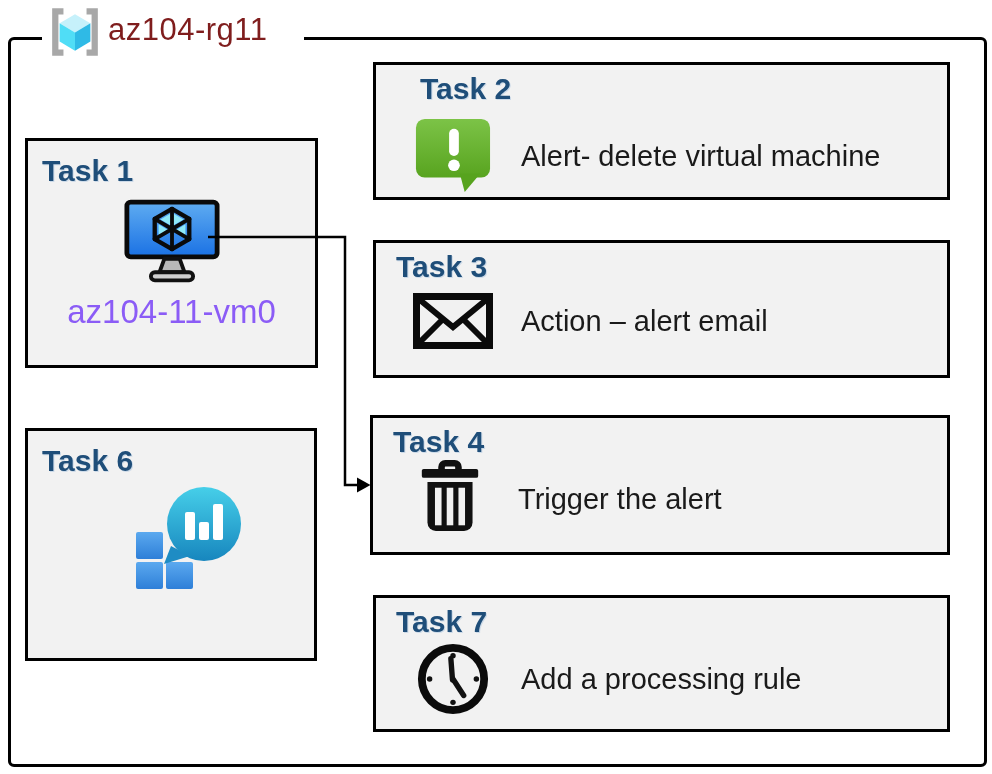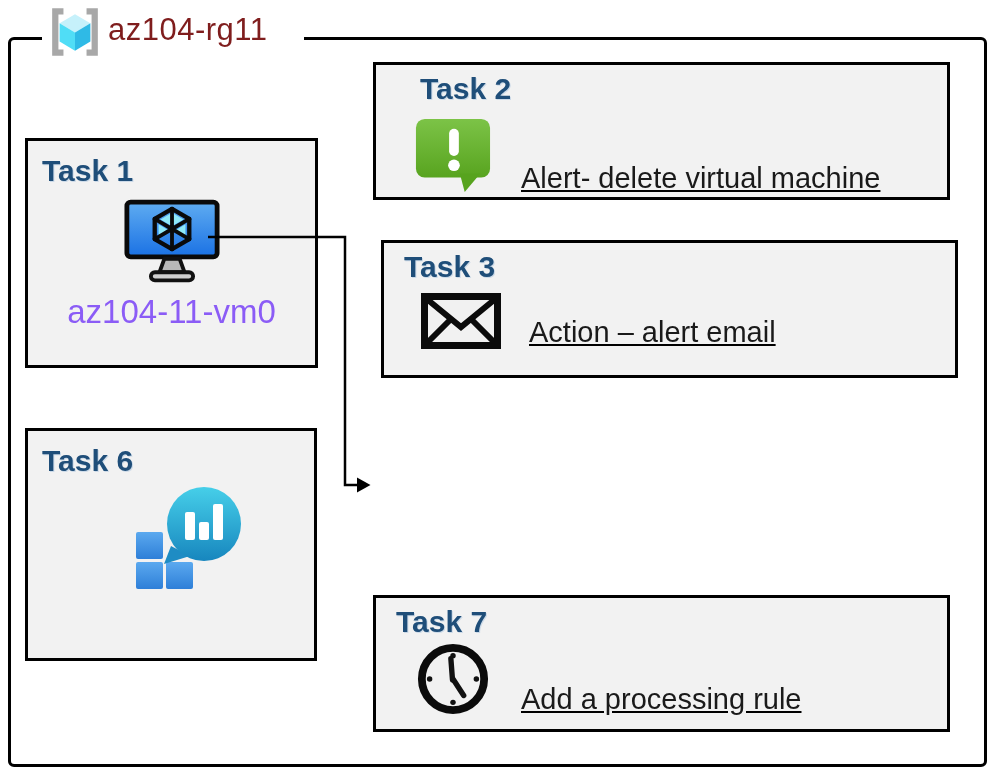--- a/index.html
+++ b/index.html
@@ -54,24 +54,23 @@
     color: #1f4e79;
     text-shadow: 1px 1px 0 rgba(173, 199, 224, 0.55);
     white-space: nowrap;
   }
   .right-box .task-title { margin: 7px 0 0 20px; }
   .left-box  .task-title { margin: 13px 0 0 14px; }
 
   .row {
     position: absolute;
     display: flex;
-    align-items: flex-end;
+    align-items: center;
     gap: 26px;
     left: 35px;
-    text-decoration: underline;
   }
   .icon-slot {
     width: 84px;
     display: flex;
     justify-content: center;
     align-items: center;
     flex: none;
   }
   .task-label {
     font-size: 29px;
@@ -82,21 +81,21 @@
     position: absolute;
     left: 0; right: 0;
     text-align: center;
     font-size: 33px;
     color: #8b5cf6;
     white-space: nowrap;
   }
 
   #box-t1 { left: 25px;  top: 138px; width: 293px; height: 230px; }
   #box-t2 { left: 373px; top: 62px;  width: 577px; height: 138px; padding-left: 24px; }
-  #box-t3 { left: 373px; top: 240px; width: 577px; height: 138px; margin-left: 8px; }
+  #box-t3 { left: 373px; top: 240px; width: 577px; height: 138px; }
   #box-t4 { left: 370px; top: 415px; width: 580px; height: 140px; }
   #box-t5 { left: 373px; top: 595px; width: 577px; height: 137px; }
   #box-t6 { left: 25px;  top: 428px; width: 292px; height: 233px; }
 
   #box-t2 .row { top: 52px; }
   #box-t3 .row { top: 50px; }
   #box-t4 .row { top: 42px; }
   #box-t5 .row { top: 44px; }
 
   .vm-icon-wrap  { position: absolute; left: 96px;  top: 58px; }
@@ -193,20 +192,36 @@
         <svg width="80" height="56" viewBox="0 0 80 56">
           <rect x="3.5" y="3.5" width="73" height="49" fill="#f1f1f1" stroke="#0b0b0b" stroke-width="7"></rect>
           <path d="M7,7 L40,34 L73,7" fill="none" stroke="#0b0b0b" stroke-width="6"></path>
           <path d="M7,49 L29,27 M73,49 L51,27" fill="none" stroke="#0b0b0b" stroke-width="6"></path>
         </svg>
       </div>
       <span class="task-label">Action – alert email</span>
     </div>
   </div>
 
+  <div class="task-box right-box" id="box-t4">
+    <div class="task-title">Task 4</div>
+    <div class="row">
+      <div class="icon-slot">
+        <svg width="62" height="78" viewBox="0 0 66 82">
+          <path d="M24,9 V7 a4,4 0 0 1 4,-4 h10 a4,4 0 0 1 4,4 V9" fill="none" stroke="#111" stroke-width="7"></path>
+          <rect x="3" y="9" width="60" height="9.5" rx="2" fill="#111"></rect>
+          <path d="M9,23 H57 V66 a9,9 0 0 1 -9,9 H18 a9,9 0 0 1 -9,-9 Z" fill="#111"></path>
+          <rect x="17" y="29" width="7" height="40" fill="#f1f1f1"></rect>
+          <rect x="29.5" y="29" width="7" height="40" fill="#f1f1f1"></rect>
+          <rect x="42" y="29" width="7" height="40" fill="#f1f1f1"></rect>
+        </svg>
+      </div>
+      <span class="task-label">Trigger the alert</span>
+    </div>
+  </div>
 
   <div class="task-box right-box" id="box-t5">
     <div class="task-title">Task 7</div>
     <div class="row">
       <div class="icon-slot">
         <svg width="74" height="74" viewBox="0 0 76 76">
           <circle cx="38" cy="38" r="32" fill="#f1f1f1" stroke="#0b0b0b" stroke-width="8"></circle>
           <circle cx="38" cy="14" r="2.8" fill="#111"></circle>
           <circle cx="62" cy="38" r="2.8" fill="#111"></circle>
           <circle cx="38" cy="62" r="2.8" fill="#111"></circle>

